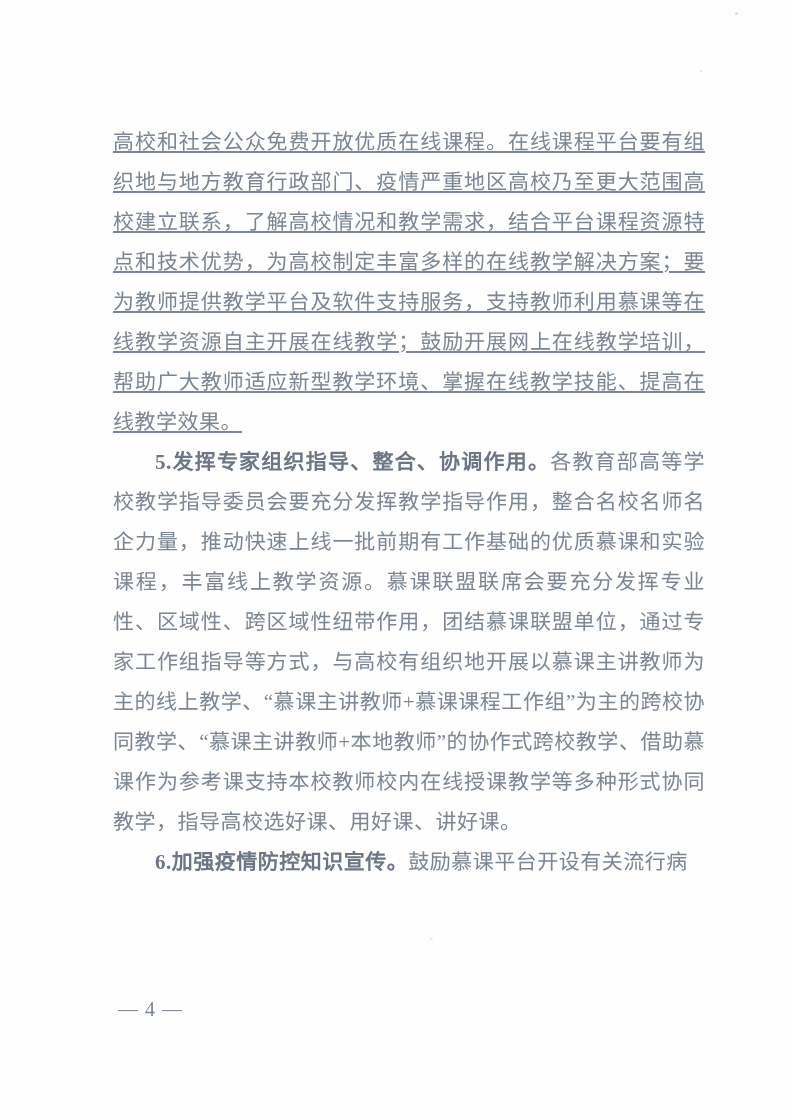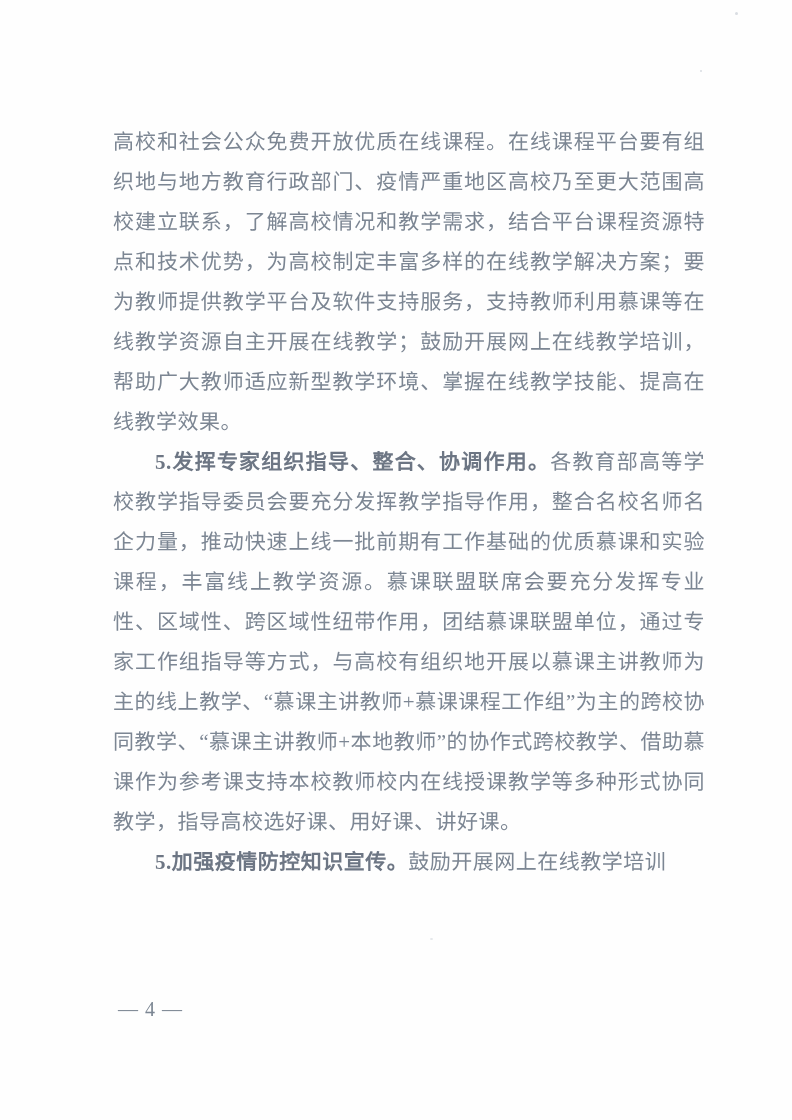--- a/index.html
+++ b/index.html
@@ -27,20 +27,21 @@
     text-justify: inter-ideograph;
     letter-spacing: 0.5px;
   }
   .para {
     margin: 0;
     padding: 0;
     text-indent: 2em;
   }
   .para.no-indent {
     text-indent: 0;
+    text-decoration: underline;
   }
   .lead {
     font-weight: bold;
     color: #6d7684;
   }
   .body-text {
     font-weight: normal;
   }
   .page-number {
     position: absolute;
@@ -70,19 +71,19 @@
   <div class="speck s2"></div>
   <div class="speck s3"></div>
 
   <div class="text-block">
 
     <p class="para no-indent"><span class="body-text">高校和社会公众免费开放优质在线课程。在线课程平台要有组织地与地方教育行政部门、疫情严重地区高校乃至更大范围高校建立联系，了解高校情况和教学需求，结合平台课程资源特点和技术优势，为高校制定丰富多样的在线教学解决方案；要为教师提供教学平台及软件支持服务，支持教师利用慕课等在线教学资源自主开展在线教学；鼓励开展网上在线教学培训，帮助广大教师适应新型教学环境、掌握在线教学技能、提高在线教学效果。</span></p>
 
 
     <p class="para"><span class="lead">5.发挥专家组织指导、整合、协调作用。</span><span class="body-text">各教育部高等学校教学指导委员会要充分发挥教学指导作用，整合名校名师名企力量，推动快速上线一批前期有工作基础的优质慕课和实验课程，丰富线上教学资源。慕课联盟联席会要充分发挥专业性、区域性、跨区域性纽带作用，团结慕课联盟单位，通过专家工作组指导等方式，与高校有组织地开展以慕课主讲教师为主的线上教学、“慕课主讲教师+慕课课程工作组”为主的跨校协同教学、“慕课主讲教师+本地教师”的协作式跨校教学、借助慕课作为参考课支持本校教师校内在线授课教学等多种形式协同教学，指导高校选好课、用好课、讲好课。</span></p>
 
-    <p class="para"><span class="lead">5.加强疫情防控知识宣传。</span><span class="body-text">鼓励开展网上在线教学培训</span></p>
+    <p class="para"><span class="lead">6.加强疫情防控知识宣传。</span><span class="body-text">鼓励慕课平台开设有关流行病</span></p>
 
   </div>
 
   <div class="page-number">— 4 —</div>
 
 </div>
 
 </body></html>

